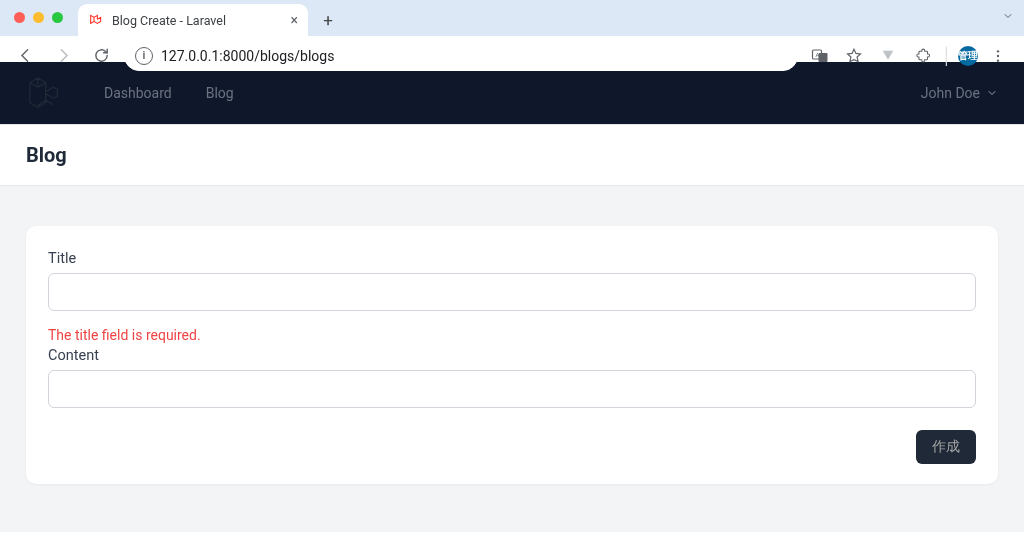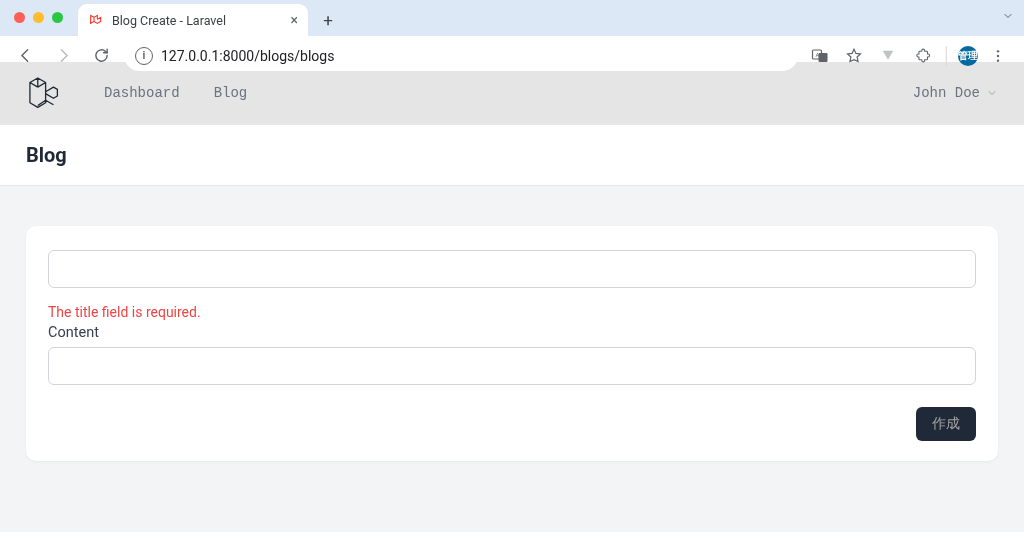--- a/index.html
+++ b/index.html
@@ -105,26 +105,25 @@
   .avatar-badge {
     width:20px; height:20px; border-radius:50%; background:#0369a1;
     color:#fff; font-size:10px; display:flex; align-items:center; justify-content:center;
     font-weight:600;
   }
   .vbar { color:#ddd; }
 
   
   .app-nav {
     height: 63px;
-    background:#e5e5e5;
+    background:#0f172a;
     border-bottom:1px solid #e5e7eb;
     display:flex;
     align-items:center;
     padding: 0 26px;
-    font-family: Liberation Mono, monospace;
   }
   .logo { width:34px; height:34px; display:flex; align-items:center; justify-content:center; }
   .nav-links { display:flex; gap:34px; margin-left:44px; }
   .nav-link { font-size:14px; color:#6b7280; text-decoration:none; }
   .nav-right { margin-left:auto; display:flex; align-items:center; gap:6px; font-size:14px; color:#6b7280; }
 
   .page-header {
     background:#fff;
     border-bottom:1px solid #e5e7eb;
     padding: 18px 26px;
@@ -282,20 +281,21 @@
 </div>
 
 <div class="page-header">
   <h1>Blog</h1>
 </div>
 
 <div class="page-body">
   <div class="card">
 
     <div class="field-block">
+      <label class="form-label">Title</label>
       <input type="text" class="form-input" value="" style="">
       <div class="error-msg">The title field is required.</div>
     </div>
 
     <div class="field-block">
       <label class="form-label">Content</label>
       <input type="text" class="form-input" value="" style="">
     </div>
 
     <div class="form-actions">

